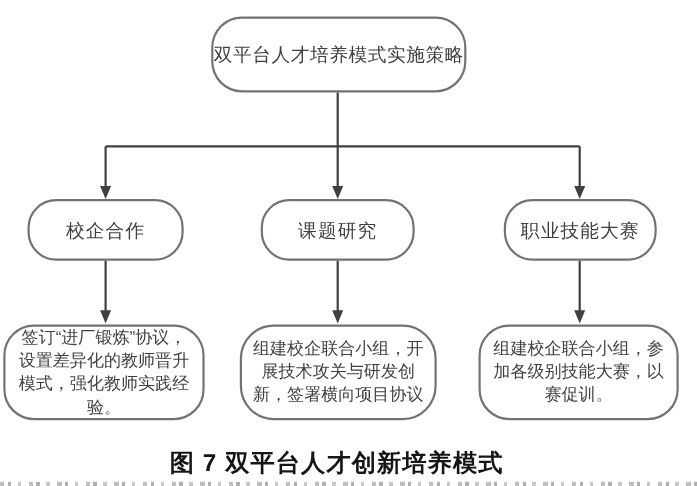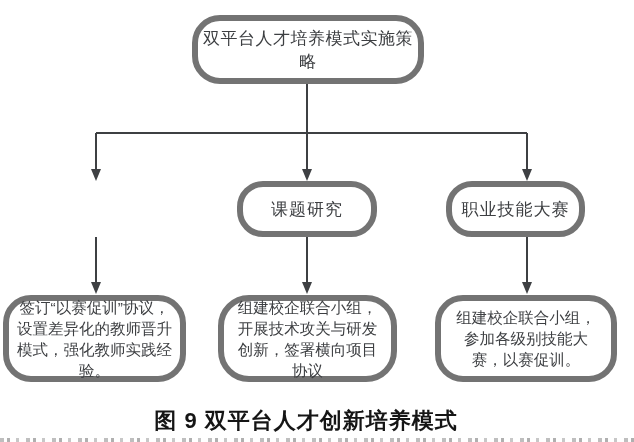--- a/index.html
+++ b/index.html
@@ -6,21 +6,21 @@
   #stage{
     position:relative;
     width:634px;height:442px;
     background:#ffffff;
     font-family:"Liberation Sans","DejaVu Sans",sans-serif;
     overflow:hidden;
   }
   .node{
     position:absolute;
     box-sizing:border-box;
-    border:6px solid #737373;
+    border:2px solid #737373;
     background:#ffffff;
     display:flex;
     align-items:center;
     justify-content:center;
     text-align:center;
     color:#3d3f42;
   }
   .node-root{
     left:192px;top:15px;width:232px;height:69px;
     border-radius:28px;
@@ -28,21 +28,21 @@
     letter-spacing:.5px;
   }
   .node-branch{
     top:181px;height:56px;
     border-radius:26px;
     font-size:17px;
     letter-spacing:1px;
   }
   .node-branch-0{left:25px;width:142px;}
   .node-branch-1{left:237px;width:140px;}
-  .node-branch-2{left:446px;width:139px;}
+  .node-branch-2{left:458px;width:139px;}
   .node-detail{
     top:295px;height:87px;
     border-radius:28px;
     font-size:15.5px;
     line-height:21px;
     padding:4px 8px;
   }
   .node-detail-0{left:3px;width:183px;}
   .node-detail-1{left:218px;width:179px;border-radius:31px;}
   .node-detail-2{left:435px;width:182px;}
@@ -93,34 +93,37 @@
       <polygon points="96,294 91,282 101,282"></polygon>
       <polygon points="307,294 302,282 312,282"></polygon>
       <polygon points="527,294 522,282 532,282"></polygon>
     </g>
   </svg>
 
   <div class="node node-root">
     <span>双平台人才培养模式实施策略</span>
   </div>
 
+  <div class="node node-branch node-branch-0">
+    <span>校企合作</span>
+  </div>
   <div class="node node-branch node-branch-1">
     <span>课题研究</span>
   </div>
   <div class="node node-branch node-branch-2">
     <span>职业技能大赛</span>
   </div>
 
   <div class="node node-detail node-detail-0">
-    <span>签订“以赛促训”协议，设置差异化的教师晋升模式，强化教师实践经验。</span>
+    <span>签订“进厂锻炼”协议，设置差异化的教师晋升模式，强化教师实践经验。</span>
   </div>
   <div class="node node-detail node-detail-1">
     <span>组建校企联合小组，开展技术攻关与研发创新，签署横向项目协议</span>
   </div>
   <div class="node node-detail node-detail-2">
     <span>组建校企联合小组，参加各级别技能大赛，以赛促训。</span>
   </div>
 
-  <div class="caption">图 9 双平台人才创新培养模式</div>
+  <div class="caption">图 7 双平台人才创新培养模式</div>
 
   <div class="cropped-text-strip"></div>
 
 </div>
 
 </body></html>

